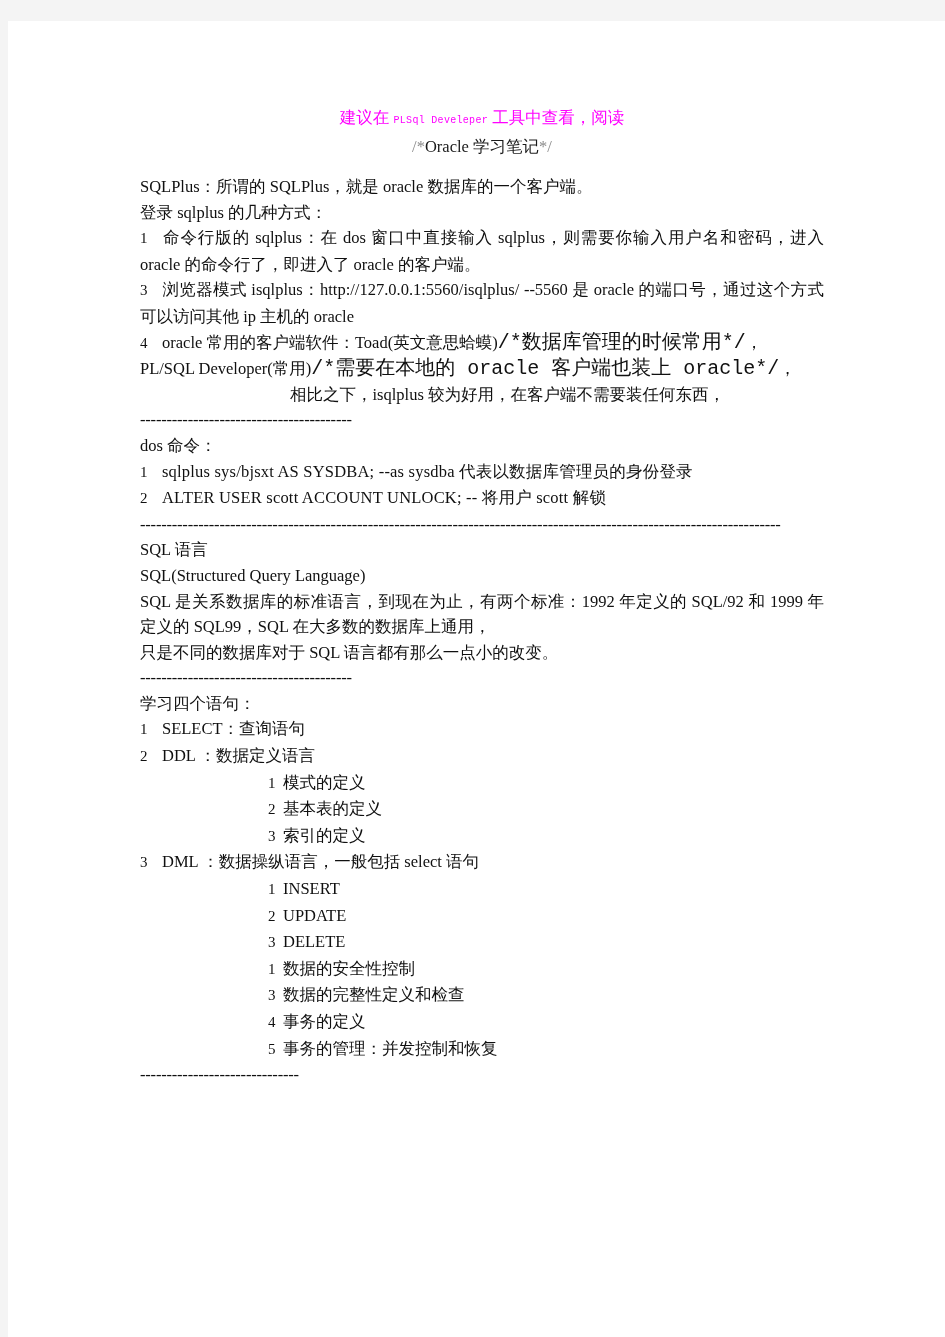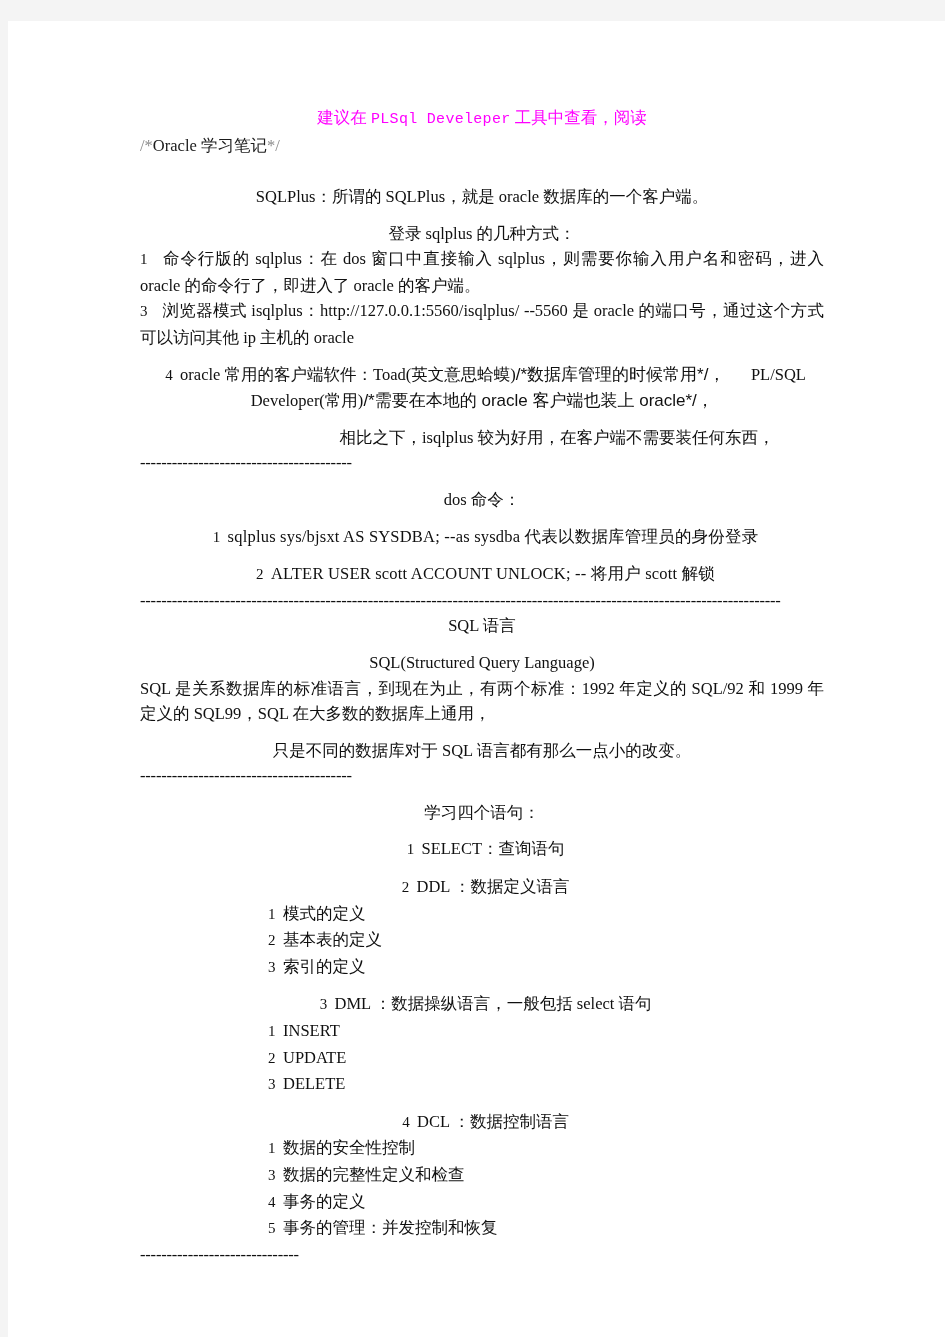--- a/index.html
+++ b/index.html
@@ -34,69 +34,68 @@
     text-align: center;
     font-size: 16.5px;
     line-height: 26px;
     white-space: nowrap;
   }
   .title-magenta {
     color: #ff00ff;
   }
   .title-magenta .mono {
     font-family: "Liberation Mono", "DejaVu Sans Mono", monospace;
-    font-size: 15px;
+    font-size: 10px;
     letter-spacing: 0.3px;
   }
   .title-sub {
-    text-align: left;
+    text-align: center;
     font-size: 16.5px;
     line-height: 26px;
     color: #1a1a1a;
   }
   .cmt { color: #8a8a8a; }
 
   
   .spacer-8 { height: 14px; }
   .para {
     font-size: 16.5px;
     line-height: 25.6px;
     color: #101010;
     text-align: justify;
     text-justify: inter-ideograph;
     margin: 0;
     word-break: break-word;
   }
-  .para.nojust { text-align: center; margin-top: 11px; }
+  .para.nojust { text-align: left; }
   .num {
     display: inline-block;
     min-width: 22px;
     font-size: 15px;
   }
   .sans {
-    font-family: Liberation Sans, sans-serif;
-    font-size: 17px;
+    font-family: Liberation Mono, monospace;
+    font-size: 20px;
   }
   .sep {
     font-size: 16.5px;
     line-height: 25.6px;
     color: #101010;
     letter-spacing: -0.2px;
     white-space: nowrap;
     overflow: hidden;
   }
   .sep-long {
     font-size: 16.5px;
     line-height: 25.6px;
     color: #101010;
     letter-spacing: -0.2px;
     word-break: break-all;
   }
   .center-head {
-    text-align: center;
     font-size: 16.5px;
     line-height: 25.6px;
     color: #101010;
   }
   .sub {
     font-size: 16.5px;
     line-height: 25.6px;
     color: #101010;
     padding-left: 128px;
   }
@@ -156,21 +155,20 @@
     <p class="para nojust"><span class="num">2</span><span>DDL  ：数据定义语言</span></p>
     <div class="sub"><span class="snum">1</span><span>模式的定义</span></div>
     <div class="sub"><span class="snum">2</span><span>基本表的定义</span></div>
     <div class="sub"><span class="snum">3</span><span>索引的定义</span></div>
 
     <p class="para nojust"><span class="num">3</span><span>DML  ：数据操纵语言，一般包括 select 语句</span></p>
     <div class="sub"><span class="snum">1</span><span>INSERT</span></div>
     <div class="sub"><span class="snum">2</span><span>UPDATE</span></div>
     <div class="sub"><span class="snum">3</span><span>DELETE</span></div>
 
-    <p class="para nojust"><span class="num">4</span><span>DCL  ：数据控制语言</span></p>
     <div class="sub"><span class="snum">1</span><span>数据的安全性控制</span></div>
     <div class="sub"><span class="snum">3</span><span>数据的完整性定义和检查</span></div>
     <div class="sub"><span class="snum">4</span><span>事务的定义</span></div>
     <div class="sub"><span class="snum">5</span><span>事务的管理：并发控制和恢复</span></div>
 
     <div class="sep">------------------------------</div>
 
   </div>
 </div>
 

